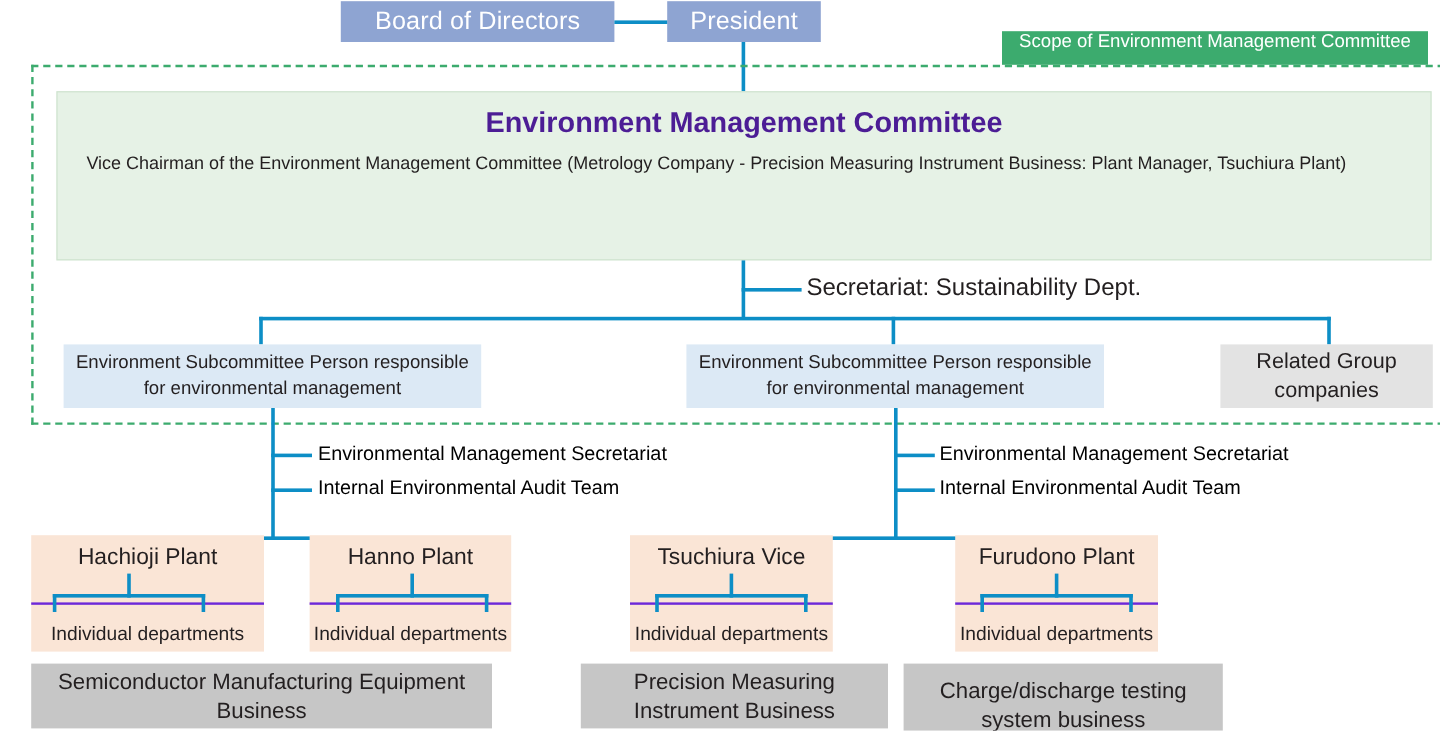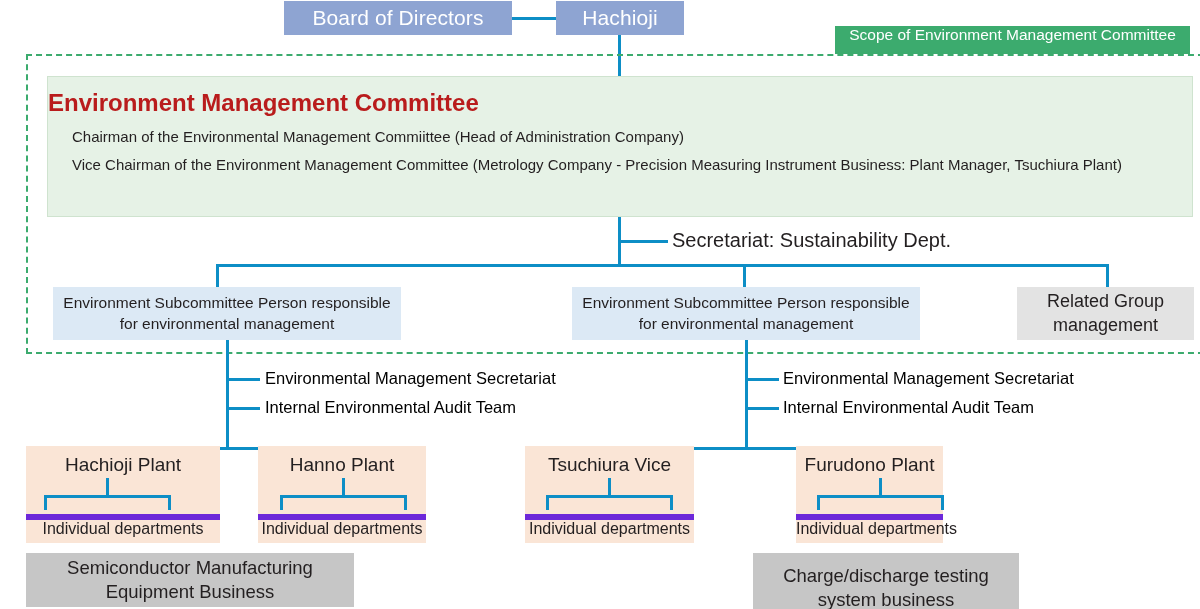--- a/index.html
+++ b/index.html
@@ -48,23 +48,24 @@
   .dashed-area {
     border: 2px dashed #3cab6e;
     background: transparent;
   }
 
   .emc-box {
     background: #e6f2e6;
     border: 1px solid #cfe3cf;
   }
   .emc-title {
-    color: #b91c1c;
+    color: #4c1d95;
     font-size: 24px;
     font-weight: bold;
+    text-align: center;
     margin-top: 12px;
   }
   .emc-line {
     font-size: 15px;
     color: #231f20;
     margin-left: 24px;
     margin-top: 11px;
   }
 
   .secretariat {
@@ -108,23 +109,23 @@
   }
   .plant-name {
     font-size: 19px;
     text-align: center;
     padding-top: 8px;
     white-space: nowrap;
   }
   .plant-dept {
     font-size: 16px;
     text-align: center;
-    border-top: 6px solid #6d28d9;
+    border-top: 2px solid #6d28d9;
     width: 100%;
-    padding: 0 0 5px 0;
+    padding: 16px 0 5px 0;
     white-space: nowrap;
   }
 
   .business {
     background: #c6c6c6;
     display: flex;
     align-items: center;
     justify-content: center;
     text-align: center;
     font-size: 18.5px;
@@ -134,36 +135,35 @@
 </head>
 <body>
 
 <div id="root">
 
   <div class="abs topbox" style="left:264px; top:1px; width:228px; height:34px;">
     <span>Board of Directors</span>
   </div>
 
   <div class="abs topbox" style="left:536px; top:1px; width:128px; height:34px;">
-    <span>Hachioji</span>
+    <span>President</span>
   </div>
 
   <div class="line" style="left:492px; top:17px; width:44px; height:3px;"></div>
 
   <div class="line" style="left:598px; top:35px; width:3px; height:45px;"></div>
 
   <div class="abs scope-label" style="left:815px; top:26px; width:355px; height:28px;">
     <span>Scope of Environment Management Committee</span>
   </div>
 
   <div class="abs dashed-area" style="left:6px; top:54px; width:1188px; height:300px;"></div>
 
   <div class="abs emc-box" style="left:27px; top:76px; width:1146px; height:141px;">
     <div class="emc-title">Environment Management Committee</div>
-    <div class="emc-line">Chairman of the Environmental Management Commiittee (Head of Administration Company)</div>
     <div class="emc-line">Vice Chairman of the Environment Management Committee (Metrology Company - Precision Measuring Instrument Business: Plant Manager, Tsuchiura Plant)</div>
   </div>
 
   <div class="line" style="left:598px; top:217px; width:3px; height:49px;"></div>
 
   <div class="line" style="left:598px; top:240px; width:50px; height:3px;"></div>
   <div class="abs secretariat" style="left:652px; top:229px;">Secretariat: Sustainability Dept.</div>
 
   <div class="line" style="left:196px; top:264px; width:893px; height:3px;"></div>
   <div class="line" style="left:196px; top:264px; width:3px; height:23px;"></div>
@@ -172,21 +172,21 @@
 
   <div class="abs subcom" style="left:33px; top:287px; width:348px; height:53px;">
     <span>Environment Subcommittee Person responsible for environmental management</span>
   </div>
 
   <div class="abs subcom" style="left:552px; top:287px; width:348px; height:53px;">
     <span>Environment Subcommittee Person responsible for environmental management</span>
   </div>
 
   <div class="abs related" style="left:997px; top:287px; width:177px; height:53px;">
-    <span>Related Group management</span>
+    <span>Related Group companies</span>
   </div>
 
   <div class="line" style="left:206px; top:340px; width:3px; height:110px;"></div>
   <div class="line" style="left:206px; top:378px; width:34px; height:3px;"></div>
   <div class="line" style="left:206px; top:407px; width:34px; height:3px;"></div>
   <div class="abs branch-label" style="left:245px; top:369px;">Environmental Management Secretariat</div>
   <div class="abs branch-label" style="left:245px; top:398px;">Internal Environmental Audit Team</div>
 
   <div class="line" style="left:86px; top:447px; width:239px; height:3px;"></div>
   <div class="line" style="left:86px; top:447px; width:3px; height:15px;"></div>
@@ -226,32 +226,35 @@
   <div class="abs plant" style="left:505px; top:446px; width:169px; height:97px;">
     <div class="plant-name">Tsuchiura Vice</div>
     <div style="flex:1"></div>
     <div class="plant-dept">Individual departments</div>
   </div>
   <div class="line" style="left:588px; top:478px; width:3px; height:20px;"></div>
   <div class="line" style="left:526px; top:495px; width:127px; height:3px;"></div>
   <div class="line" style="left:526px; top:495px; width:3px; height:15px;"></div>
   <div class="line" style="left:650px; top:495px; width:3px; height:15px;"></div>
 
-  <div class="abs plant" style="left:776px; top:446px; width:147px; height:97px;">
+  <div class="abs plant" style="left:776px; top:446px; width:169px; height:97px;">
     <div class="plant-name">Furudono Plant</div>
     <div style="flex:1"></div>
     <div class="plant-dept">Individual departments</div>
   </div>
   <div class="line" style="left:859px; top:478px; width:3px; height:20px;"></div>
   <div class="line" style="left:797px; top:495px; width:127px; height:3px;"></div>
   <div class="line" style="left:797px; top:495px; width:3px; height:15px;"></div>
   <div class="line" style="left:921px; top:495px; width:3px; height:15px;"></div>
 
-  <div class="abs business" style="left:6px; top:553px; width:328px; height:54px;">
+  <div class="abs business" style="left:6px; top:553px; width:384px; height:54px;">
     <span>Semiconductor Manufacturing Equipment Business</span>
   </div>
 
+  <div class="abs business" style="left:464px; top:553px; width:256px; height:54px;">
+    <span>Precision Measuring Instrument Business</span>
+  </div>
 
   <div class="abs business" style="left:733px; top:553px; width:266px; height:70px;">
     <span>Charge/discharge testing system business</span>
   </div>
 
 </div>
 
 </body></html>

